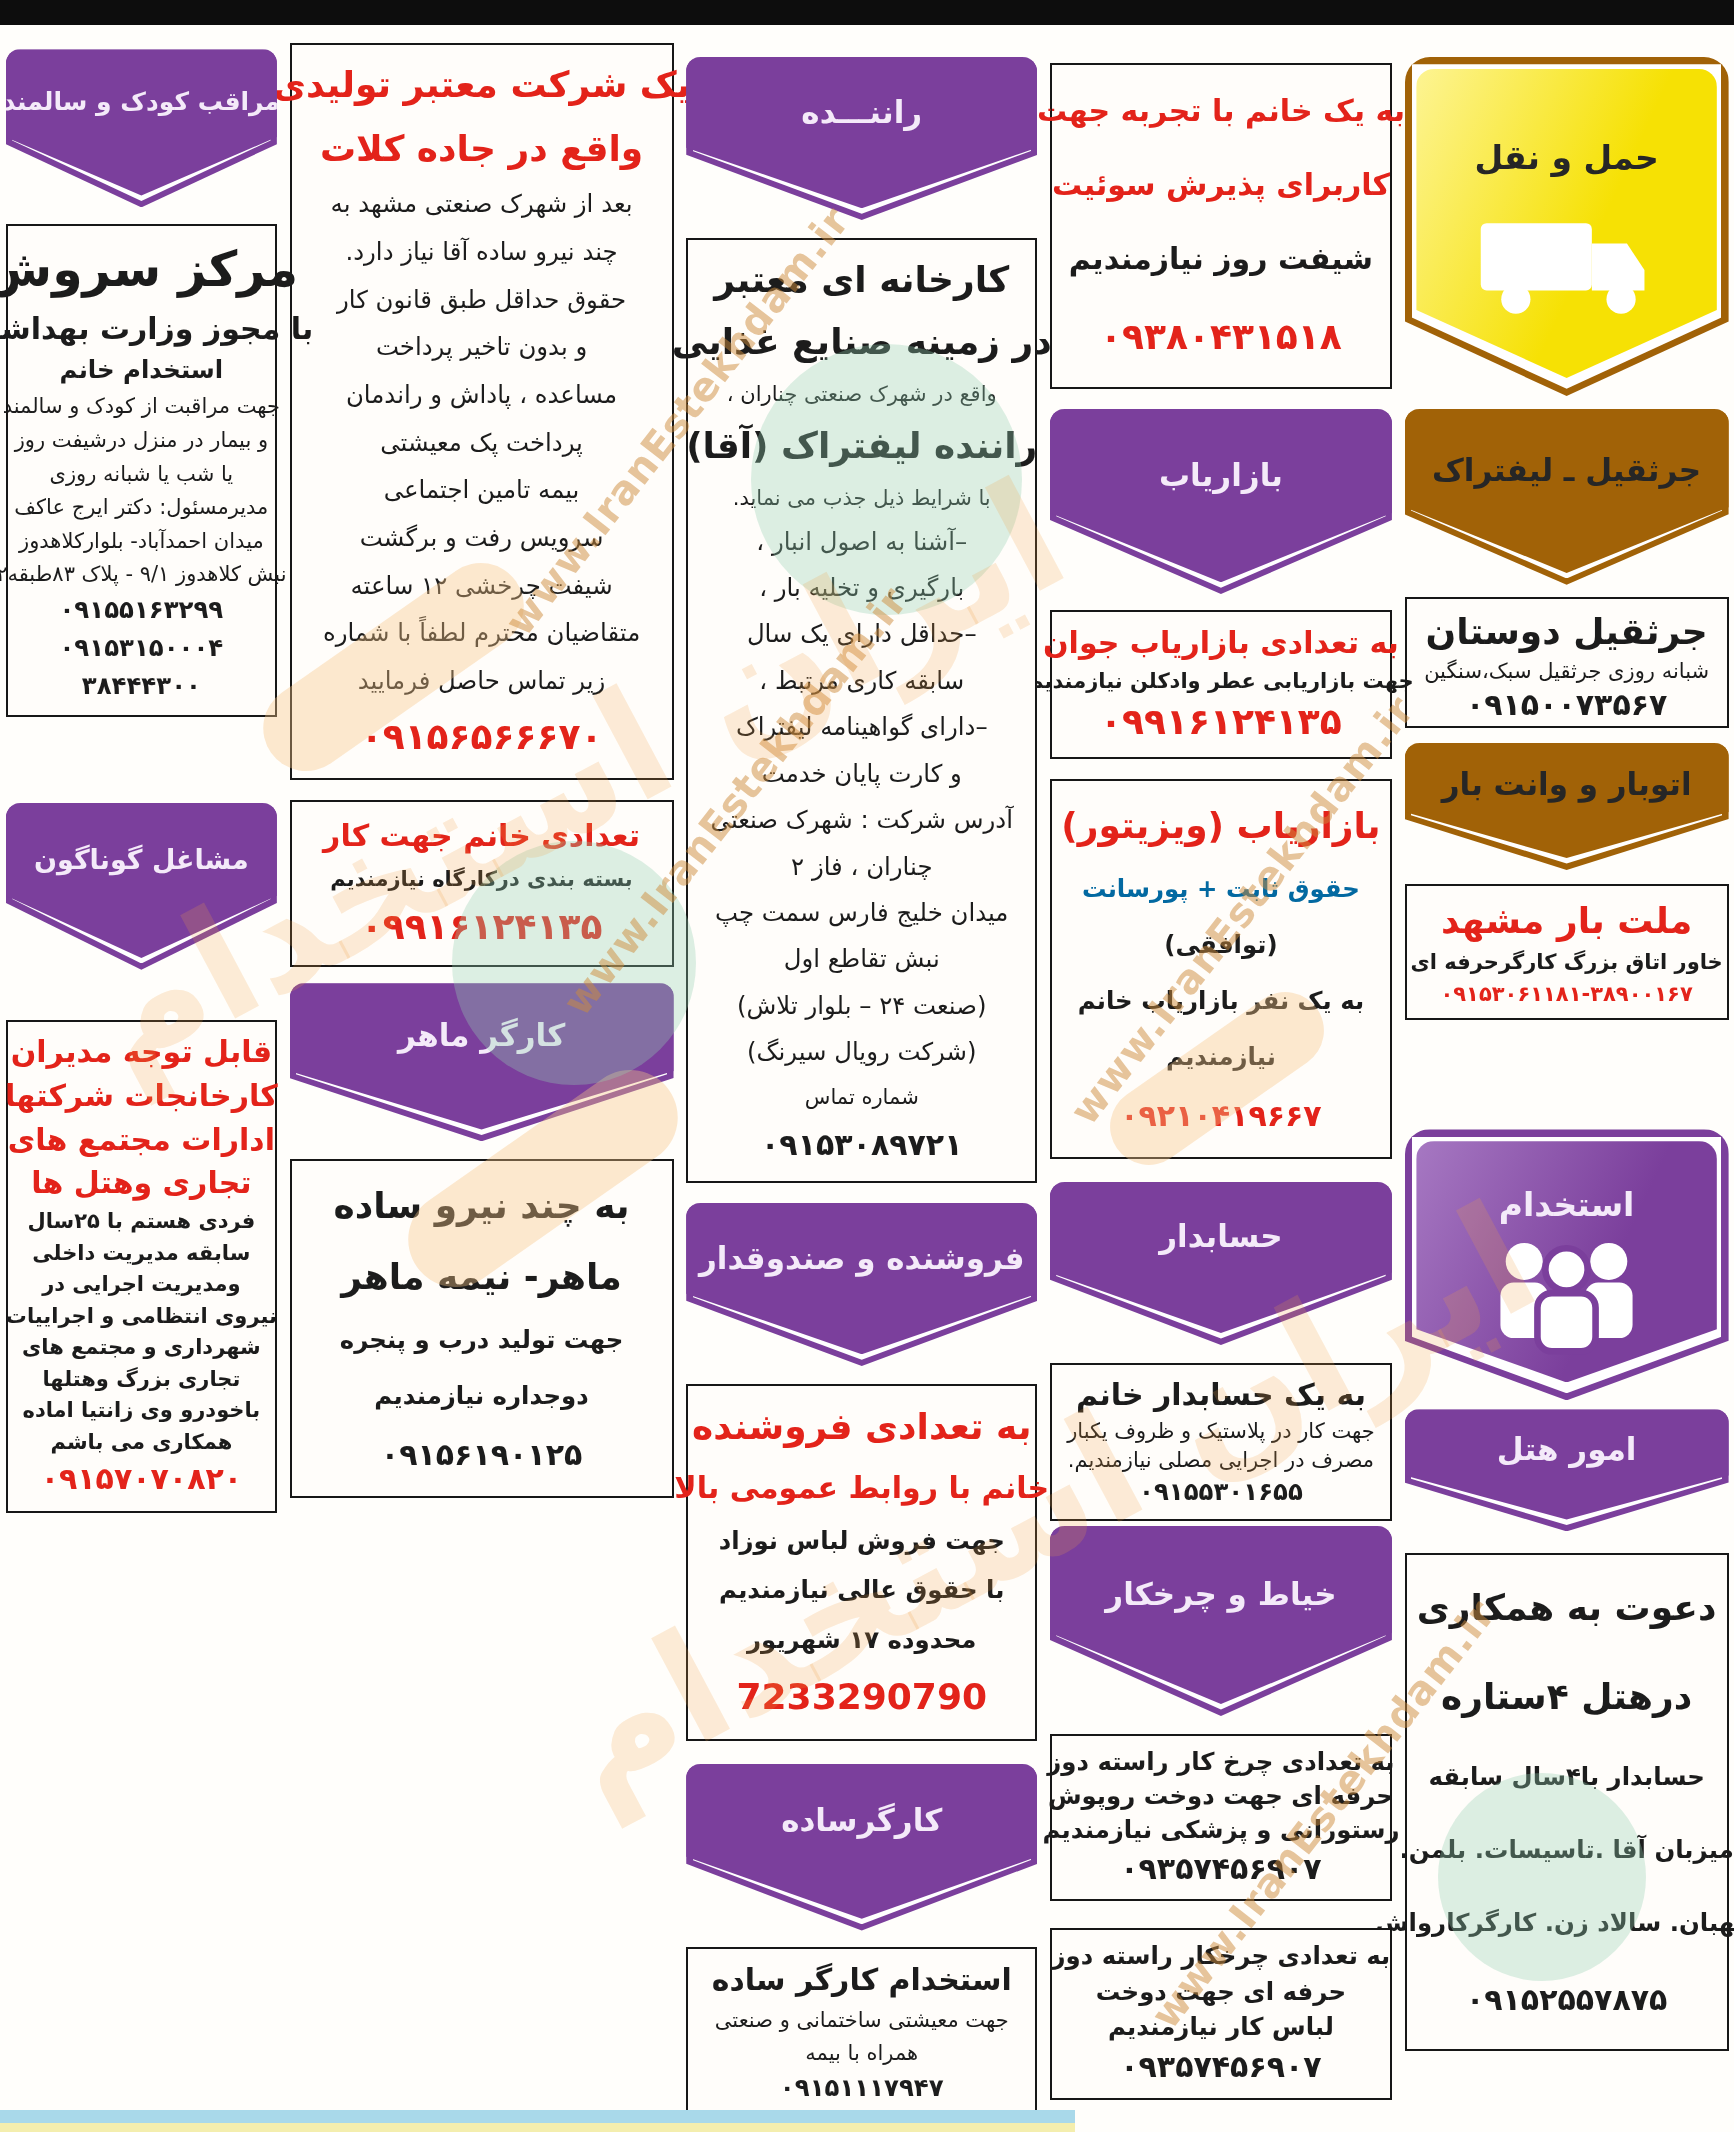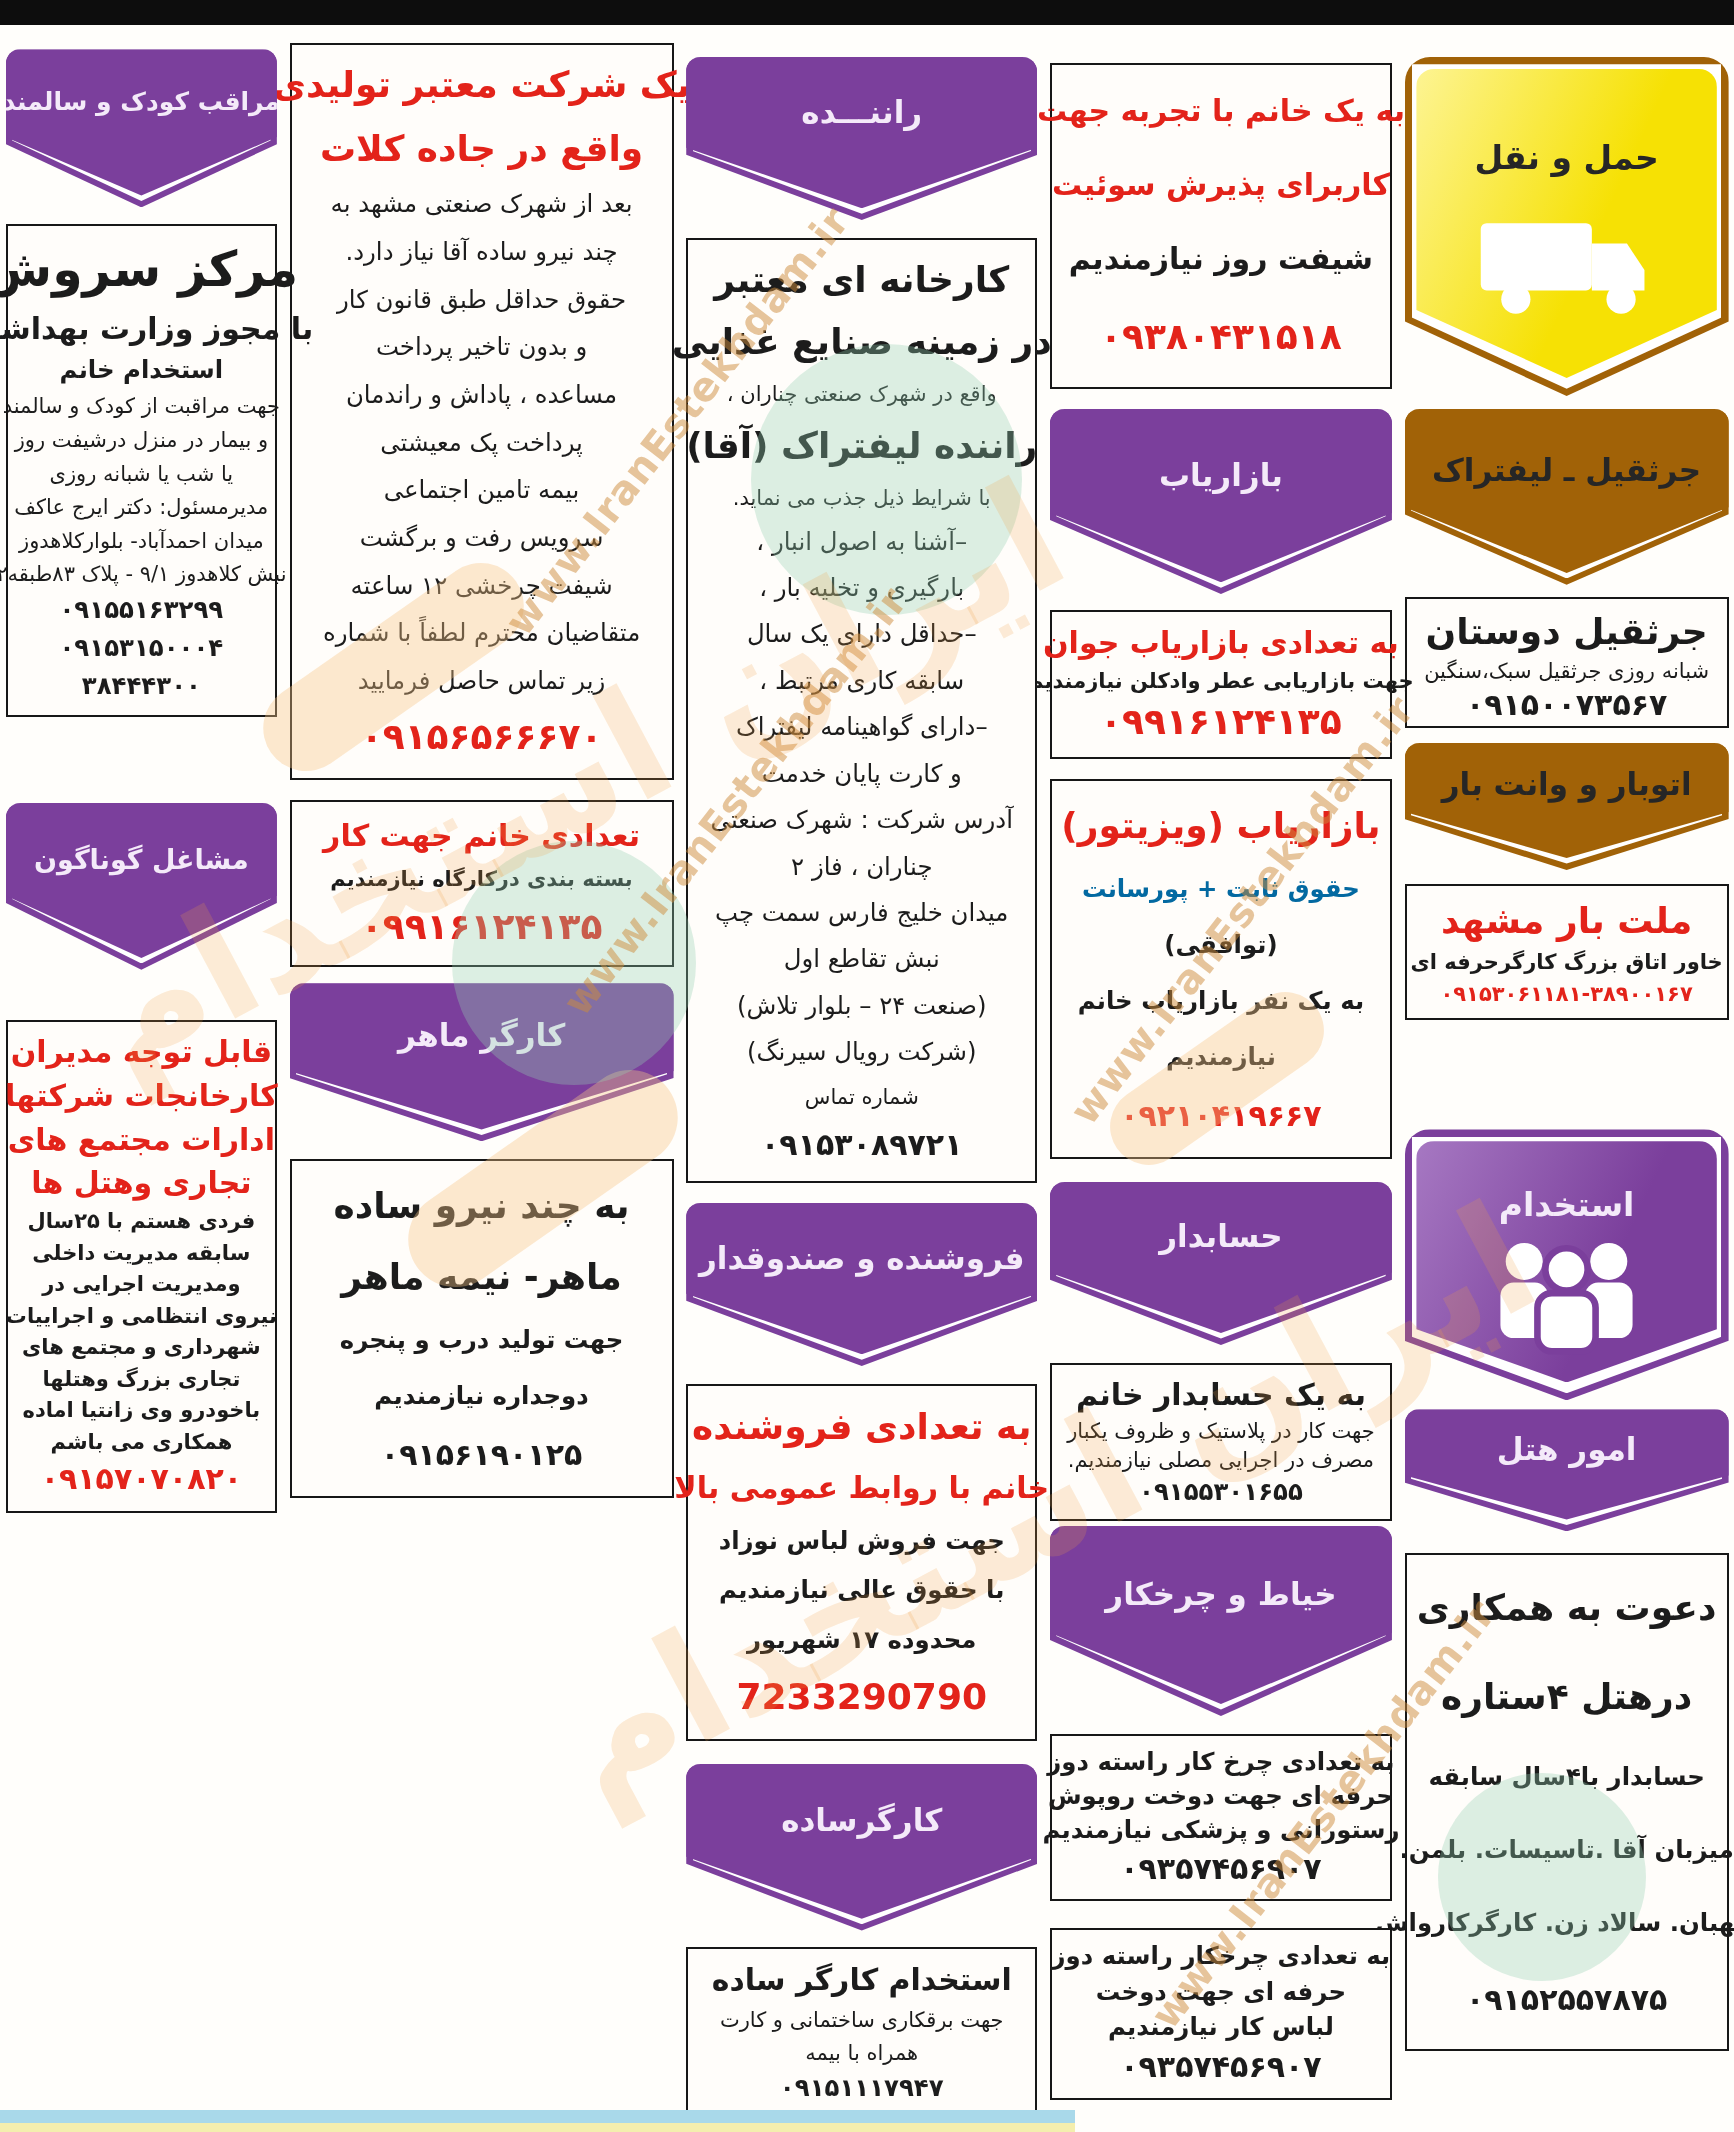--- a/index.html
+++ b/index.html
@@ -254,21 +254,21 @@
         </div>
       <div class="banner purple" style="height:167px;margin-top:22.6px">
         <div class="bg"></div>
         <div class="wline"></div>
         <div class="face">
           <span class="blabel">کارگرساده</span>
         </div>
       </div>
       <div class="ad" style="height:172px;margin-top:16.3px">
           <div class="l b lg">استخدام کارگر ساده</div>
-          <div class="l sm">جهت برقکاری ساختمانی و کارت</div>
+          <div class="l sm">جهت معیشتی ساختمانی و صنعتی</div>
           <div class="l sm">همراه با بیمه</div>
           <div class="l b">۰۹۱۵۱۱۱۷۹۴۷</div>
         </div>
     </div>
 
     <div class="col col-w4" style="margin-top:18px">
       <div class="ad" style="height:737px">
           <div class="l red b xl">یک شرکت معتبر تولیدی</div>
           <div class="l red b xl">واقع در جاده کلات</div>
           <div class="l">بعد از شهرک صنعتی مشهد به</div>

